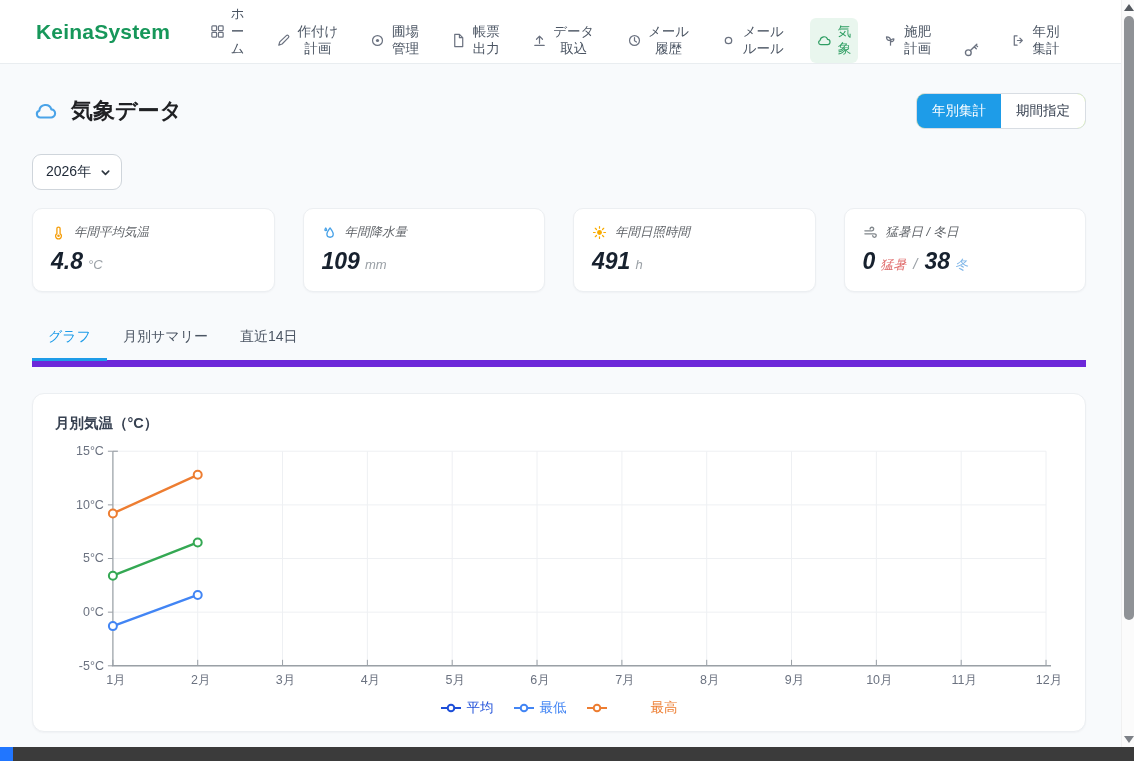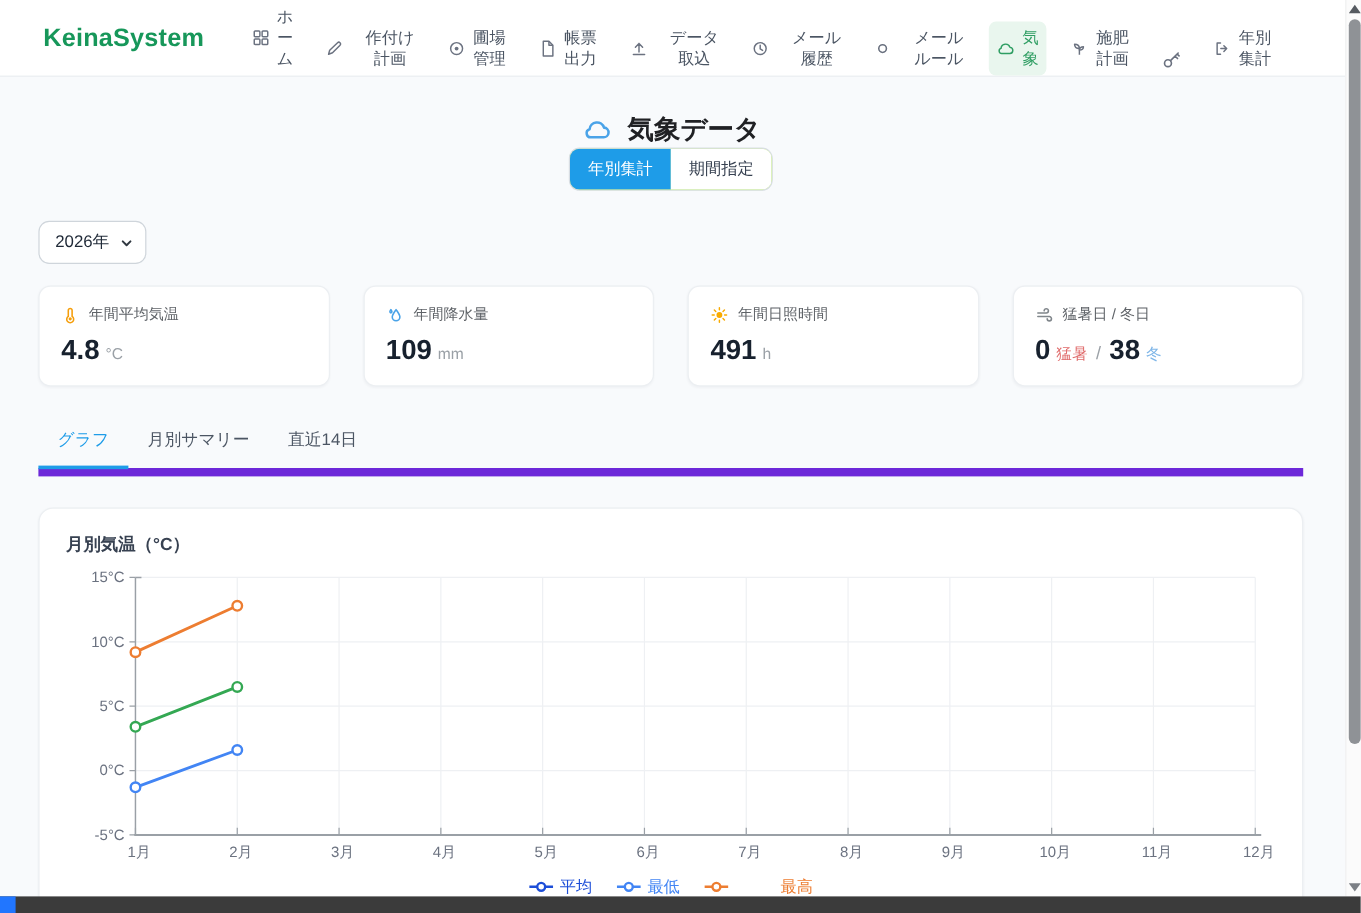--- a/index.html
+++ b/index.html
@@ -18,36 +18,36 @@
   .nav { flex:1; display:flex; align-items:flex-end; justify-content:space-between; margin:0 54px 0 34px; }
   .nav-item {
     display:flex; align-items:center; gap:5px; color:#4b5563;
     font-size:13.5px; line-height:1.3; cursor:pointer; text-decoration:none;
     padding:5px 6px; border-radius:6px;
   }
   .nav-item .nicon { display:flex; color:#6b7280; flex:none; }
   .nav-item.active { background:#e9f6ee; color:#2f9e63; }
   .nav-item.active .nicon { color:#2f9e63; }
   .nlabel { display:block; text-align:center; }
-  .lw1 { width:15px; } .lw2 { width:30px; } .lw3 { width:44px;margin-left:12px; }
+  .lw1 { width:15px; } .lw2 { width:30px; } .lw3 { width:44px; }
   
   .main { position:absolute; top:65px; left:0; width:1121px; height:682px; padding:0 35px 0 32px; }
-  .title-row { margin-top:28px; display:flex; align-items:center; justify-content:space-between;flex-direction:column; }
+  .title-row { margin-top:28px; display:flex; align-items:center; justify-content:space-between; }
   .page-title { display:flex; align-items:center; gap:12px; }
   .page-title h1 { font-size:22px; font-weight:700; color:#202124; }
   .seg { display:flex; border:1px solid #d8dde3; border-radius:9px; overflow:hidden; background:#bef264; }
   .seg-btn { font-size:13.5px; padding:8px 15px; background:#fff; color:#374151; border:none; cursor:pointer; font-family:inherit; }
   .seg-btn.active { background:#1e9ce8; color:#fff; }
   .year-select {
     margin-top:25px; width:90px; height:36px; background:#fff;
     border:1px solid #cfd5db; border-radius:9px; display:flex; align-items:center;
     justify-content:space-between; padding:0 10px 0 13px; font-size:14px; color:#1f2937; cursor:pointer;
   }
   
-  .cards { margin-top:18px; display:flex; gap:28px; }
+  .cards { margin-top:18px; display:flex; gap:28px;font-style:italic; }
   .card {
     flex:1; background:#fff; border:1px solid #eceff2; border-radius:10px;
     box-shadow:0 1px 2px rgba(16,24,40,.04); padding:15px 18px; height:84px;
   }
   .card-label { display:flex; align-items:center; gap:8px; font-size:12.5px; color:#5f6368; }
   .card-value { margin-top:7px; font-size:23px; font-weight:700; color:#17212e; display:flex; align-items:baseline; gap:5px; }
   .card-unit { font-size:13px; font-weight:400; color:#9aa0a6; }
   .hot  { font-size:13px; font-weight:400; color:#e06c6c; }
   .cold { font-size:13px; font-weight:400; color:#7fb6e8; }
   .sep  { font-size:15px; font-weight:400; color:#9aa0a6; margin:0 2px; }

